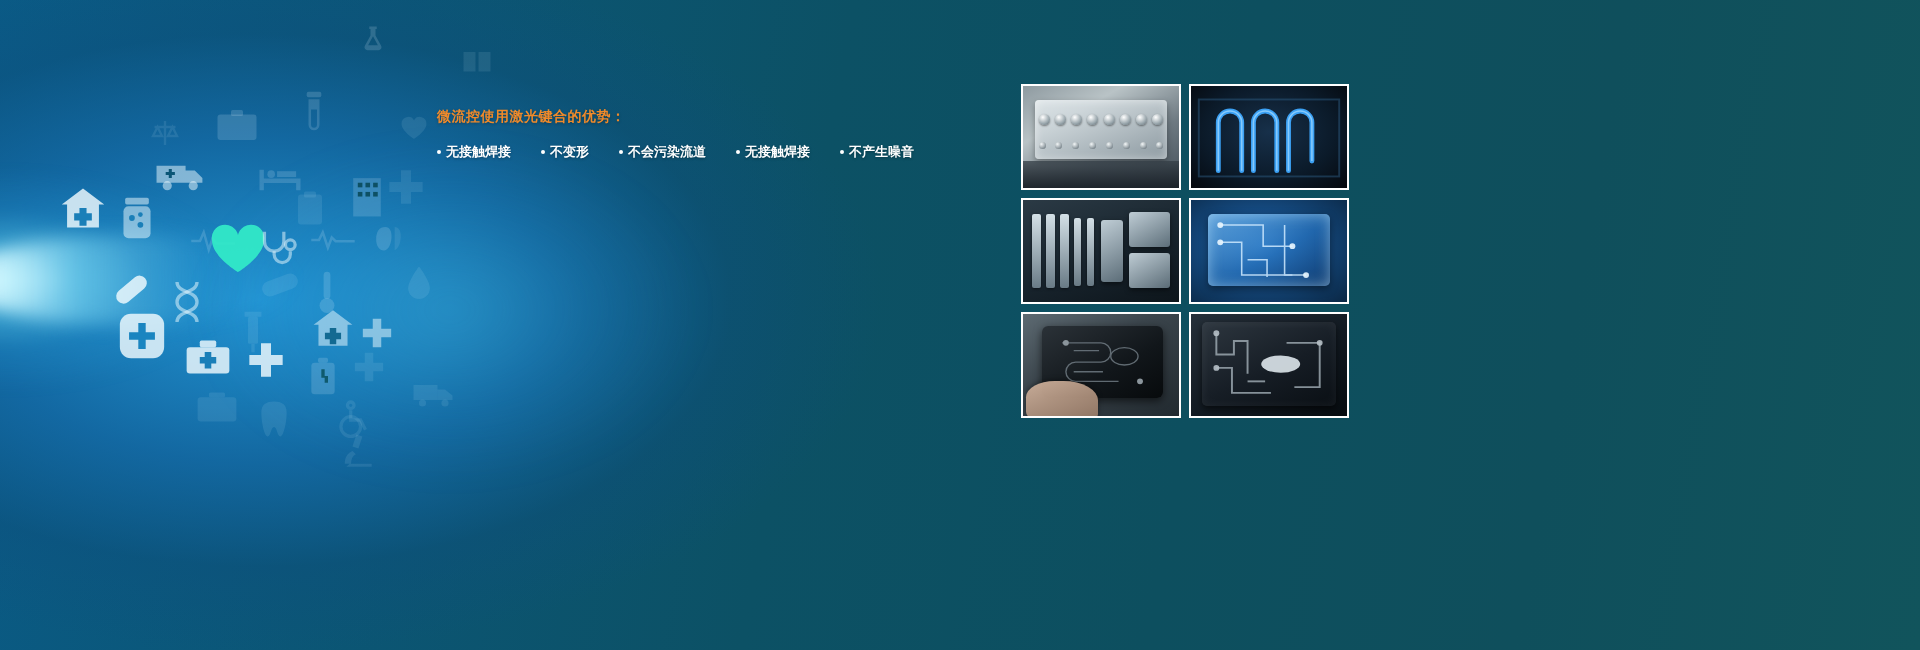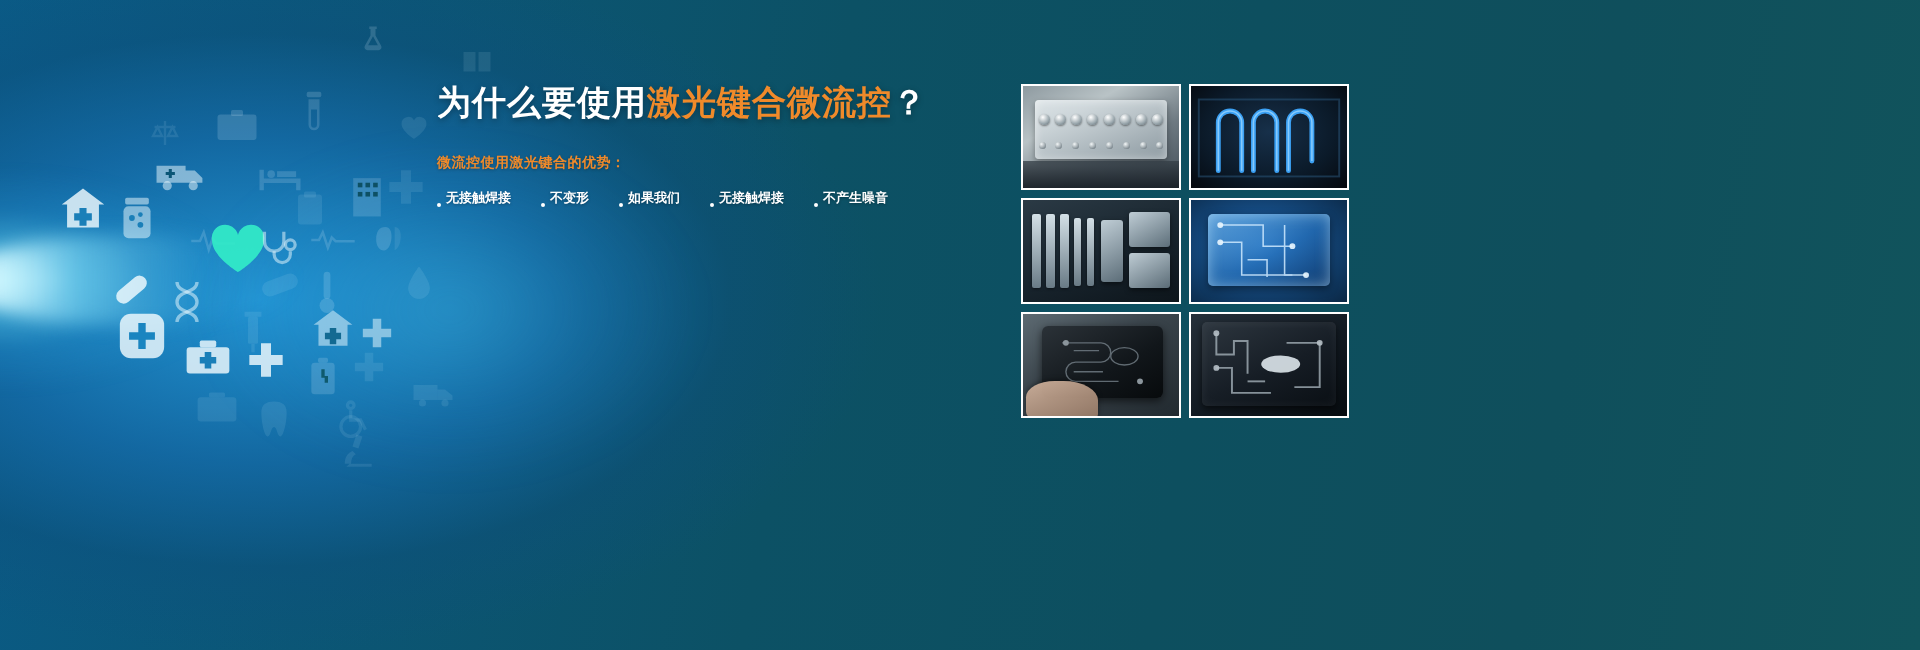--- a/index.html
+++ b/index.html
@@ -59,21 +59,21 @@
   .para p { margin: 0; }
   .adv-title {
     margin-top: 28px; color: #f08a2a; font-size: 14px; font-weight: bold;
     letter-spacing: 0.5px; text-shadow: 0 1px 3px rgba(0,0,0,0.3);
   }
   .adv-list {
     margin-top: 17px; display: flex; gap: 30px; align-items: center;
     color: #ffffff; font-size: 13px; font-weight: bold; white-space: nowrap;
     text-shadow: 0 1px 3px rgba(0,0,0,0.32);
   }
-  .adv-item { display: flex; align-items: flex-end; gap: 5px; }
+  .adv-item { display: flex; align-items: center; gap: 5px; }
   .dot { width: 4px; height: 4px; border-radius: 50%; background: #ffffff; flex: none; }
 
   
   .grid {
     position: absolute; left: 1021px; top: 84px;
     display: grid; grid-template-columns: 160px 160px; grid-template-rows: 106px 106px 106px;
     gap: 8px 8px;
   }
   .cell {
     width: 160px; height: 106px; border: 2px solid #ffffff; overflow: hidden;
@@ -397,37 +397,36 @@
     <div class="mic faint" style="left:150px; top:118px;">
       <svg width="30" height="30" viewBox="0 0 20 20" fill="none" stroke="currentColor" stroke-width="1.6">
           <path d="M10 2v16M3 6h14M5 6 2 12h6zM15 6l-3 6h6z"></path>
         </svg>
     </div>
 
   </div>
 
   <div class="content">
 
-    <div class="headline"><span>为什么要使用</span><span class="hl">激光键合微流控</span><span>？</span></div>
 
 
     <div class="adv-title">微流控使用激光键合的优势：</div>
 
     <div class="adv-list">
       <div class="adv-item">
         <span class="dot"></span>
         <span>无接触焊接</span>
       </div>
       <div class="adv-item">
         <span class="dot"></span>
         <span>不变形</span>
       </div>
       <div class="adv-item">
         <span class="dot"></span>
-        <span>如果我们</span>
+        <span>不会污染流道</span>
       </div>
       <div class="adv-item">
         <span class="dot"></span>
         <span>无接触焊接</span>
       </div>
       <div class="adv-item">
         <span class="dot"></span>
         <span>不产生噪音</span>
       </div>
     </div>

